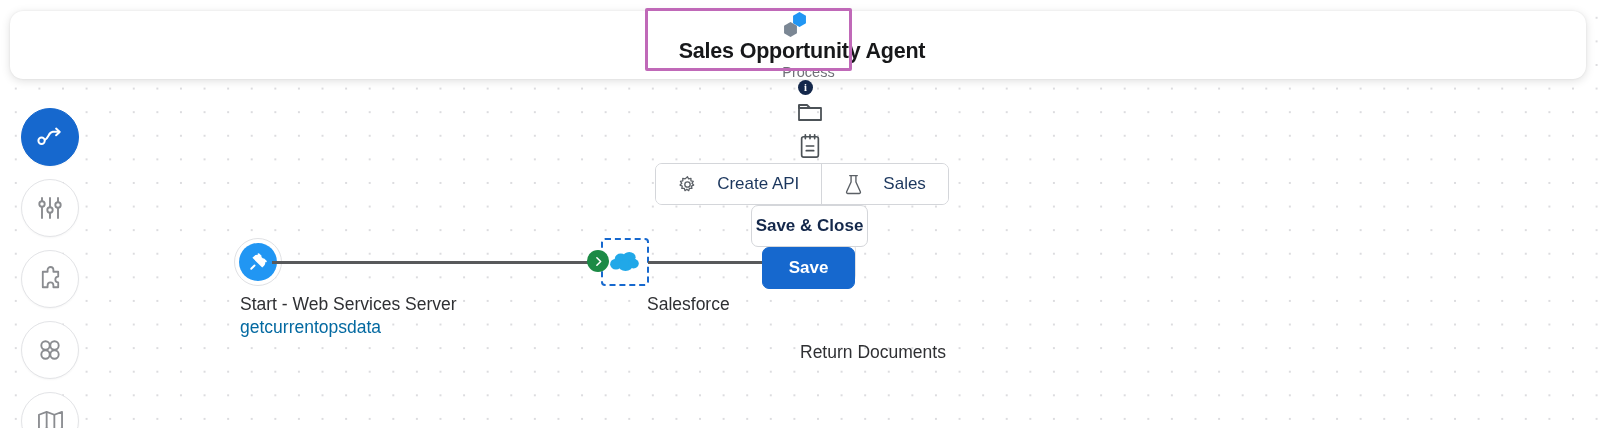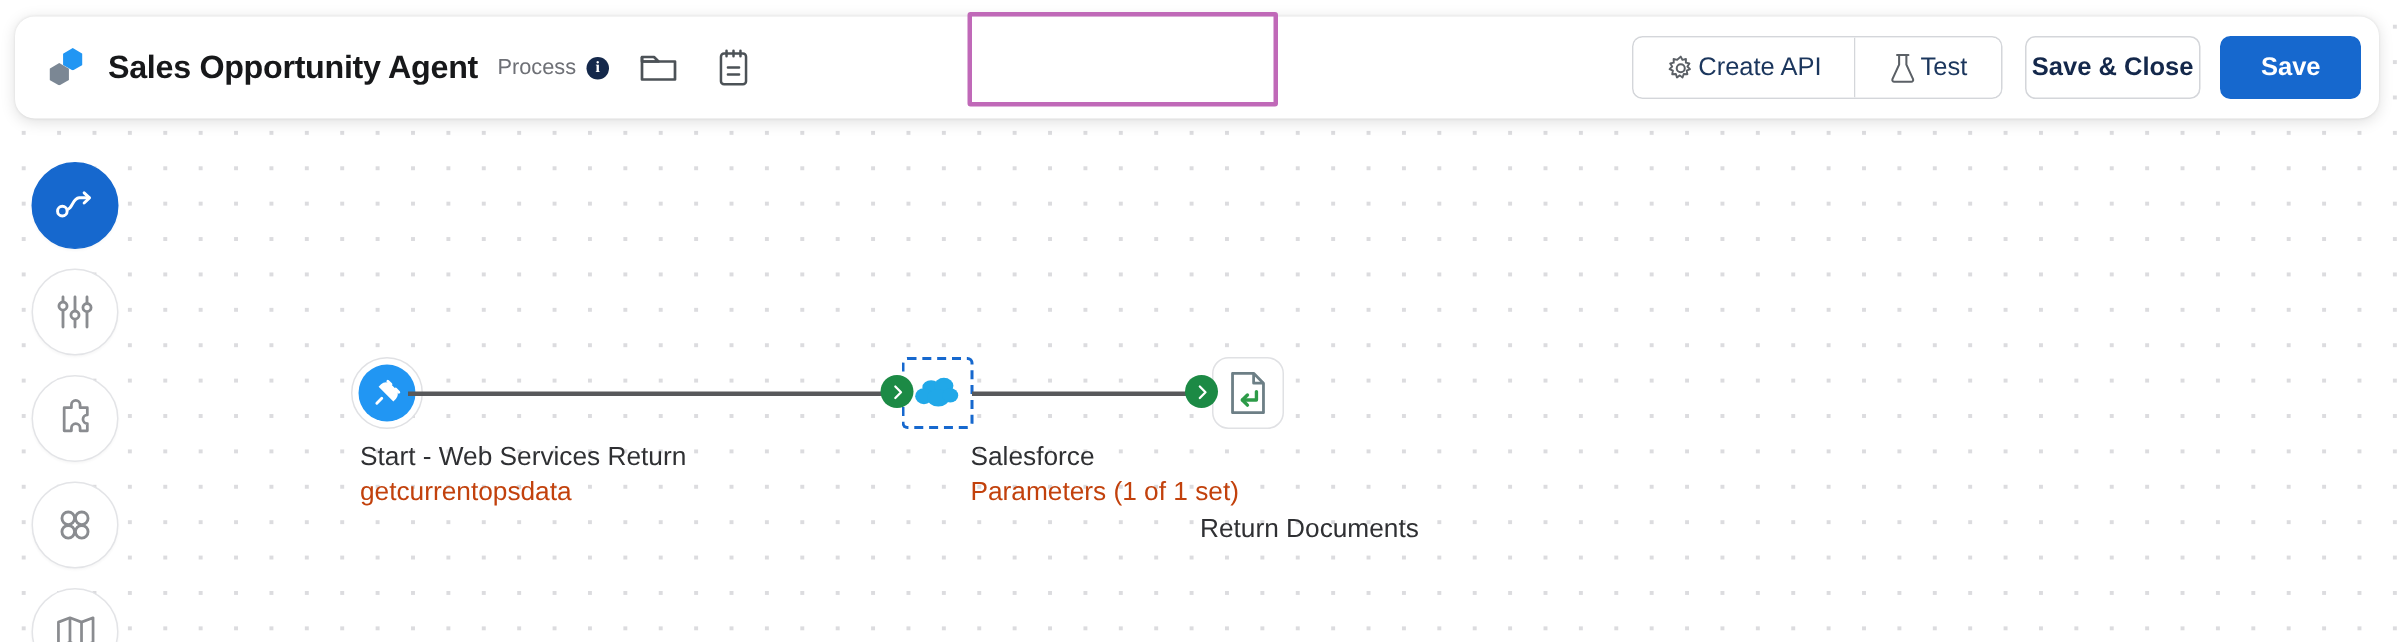--- a/index.html
+++ b/index.html
@@ -31,20 +31,21 @@
     top: 11px;
     width: 1576px;
     height: 68px;
     background: #ffffff;
     border-radius: 13px;
     box-shadow: 0 2px 10px rgba(0,0,0,0.13), 0 0 2px rgba(0,0,0,0.08);
     display: flex;
     align-items: center;
     padding: 0 12px 0 20px;
     z-index: 5;
+    flex-direction: column;
   }
 
   
   .logo {
     width: 30px; height: 28px;
     position: relative;
     flex: 0 0 auto;
     margin-right: 12px;
   }
   .hexa {
@@ -103,21 +104,21 @@
     border: 1px solid #d4d6da;
     border-radius: 7px;
     background: #fff;
     height: 42px;
     overflow: hidden;
     flex: 0 0 auto;
   }
   .grp-btn {
     display: flex;
     align-items: center;
-    gap: 2px;
+    gap: 20px;
     padding: 0 22px;
     font-size: 17px;
     color: #1b365d;
     background: #fff;
     border: none;
     border-right: 1px solid #d4d6da;
     cursor: pointer;
     white-space: nowrap;
     font-family: "Liberation Sans", sans-serif;
   }
@@ -251,21 +252,21 @@
   .node-label {
     position: absolute;
     font-size: 17.5px;
     color: #2f3033;
     white-space: nowrap;
     line-height: 1.33;
   }
   .sub-link {
     display: block;
     font-size: 17.5px;
-    color: #c2410c;
+    color: #0369a1;
     white-space: nowrap;
     line-height: 1.33;
     cursor: pointer;
   }
 </style>
 </head>
 <body>
 
 <div id="canvas"></div>
 
@@ -280,21 +281,21 @@
         <svg width="22" height="22" viewBox="0 0 24 24" fill="none">
           <path d="M8.2 15.8 L4.6 19.4" stroke="#fff" stroke-width="2.1" stroke-linecap="round"></path>
           <path d="M14.9 5.6 L18.4 9.1 C20.4 11.1 20.4 14.3 18.4 16.3 L16.6 18.1 L5.9 7.4 L7.7 5.6 C9.7 3.6 12.9 3.6 14.9 5.6 Z" fill="#ffffff"></path>
           <path d="M12.6 3.4 L14.9 5.7" stroke="#fff" stroke-width="2" stroke-linecap="round"></path>
           <path d="M18.3 9.1 L20.6 11.4" stroke="#fff" stroke-width="2" stroke-linecap="round"></path>
         </svg>
       </div>
     </div>
   </div>
   <div class="node-label" style="left:240px; top:293px;">
-    <span>Start - Web Services Return</span>
+    <span>Start - Web Services Server</span>
     <span class="sub-link">getcurrentopsdata</span>
   </div>
 
   <div class="conn-arrow" style="left:587px; top:250px;">
     <svg width="13" height="13" viewBox="0 0 24 24" fill="none">
       <path d="M9 5 L16 12 L9 19" stroke="#ffffff" stroke-width="2.8" stroke-linecap="round" stroke-linejoin="round"></path>
     </svg>
   </div>
 
   <div class="node-wrap" style="left:601px; top:238px;">
@@ -305,21 +306,20 @@
           <ellipse cx="40" cy="15" rx="12" ry="10"></ellipse>
           <ellipse cx="15" cy="28" rx="11" ry="10"></ellipse>
           <ellipse cx="33" cy="30" rx="14" ry="11"></ellipse>
           <ellipse cx="48" cy="27" rx="10" ry="9"></ellipse>
         </g>
       </svg>
     </div>
   </div>
   <div class="node-label" style="left:607px; top:293px;margin-left:40px;">
     <span>Salesforce</span>
-    <span class="sub-link">Parameters (1 of 1 set)</span>
   </div>
 
   <div class="conn-arrow" style="left:790px; top:250px;">
     <svg width="13" height="13" viewBox="0 0 24 24" fill="none">
       <path d="M9 5 L16 12 L9 19" stroke="#ffffff" stroke-width="2.8" stroke-linecap="round" stroke-linejoin="round"></path>
     </svg>
   </div>
 
   <div class="node-wrap" style="left:808px; top:238px;">
     <div class="node-rounded">
@@ -416,21 +416,21 @@
       </svg>
       <span>Create API</span>
     </button>
 
 
     <button class="grp-btn">
       <svg width="19" height="21" viewBox="0 0 22 26" fill="none">
         <path d="M8 2 V10 L2.5 22 A1.6 1.6 0 0 0 4 24.2 H18 A1.6 1.6 0 0 0 19.5 22 L14 10 V2" stroke="#5b6066" stroke-width="1.7" stroke-linejoin="round"></path>
         <path d="M6.3 2 H15.7" stroke="#5b6066" stroke-width="1.7" stroke-linecap="round"></path>
       </svg>
-      <span>Test</span>
+      <span>Sales</span>
     </button>
   </div>
 
   <button class="plain-btn">Save &amp; Close</button>
   <button class="primary-btn">Save</button>
 </div>
 
 <div id="highlight-box"></div>
 
 </body></html>

